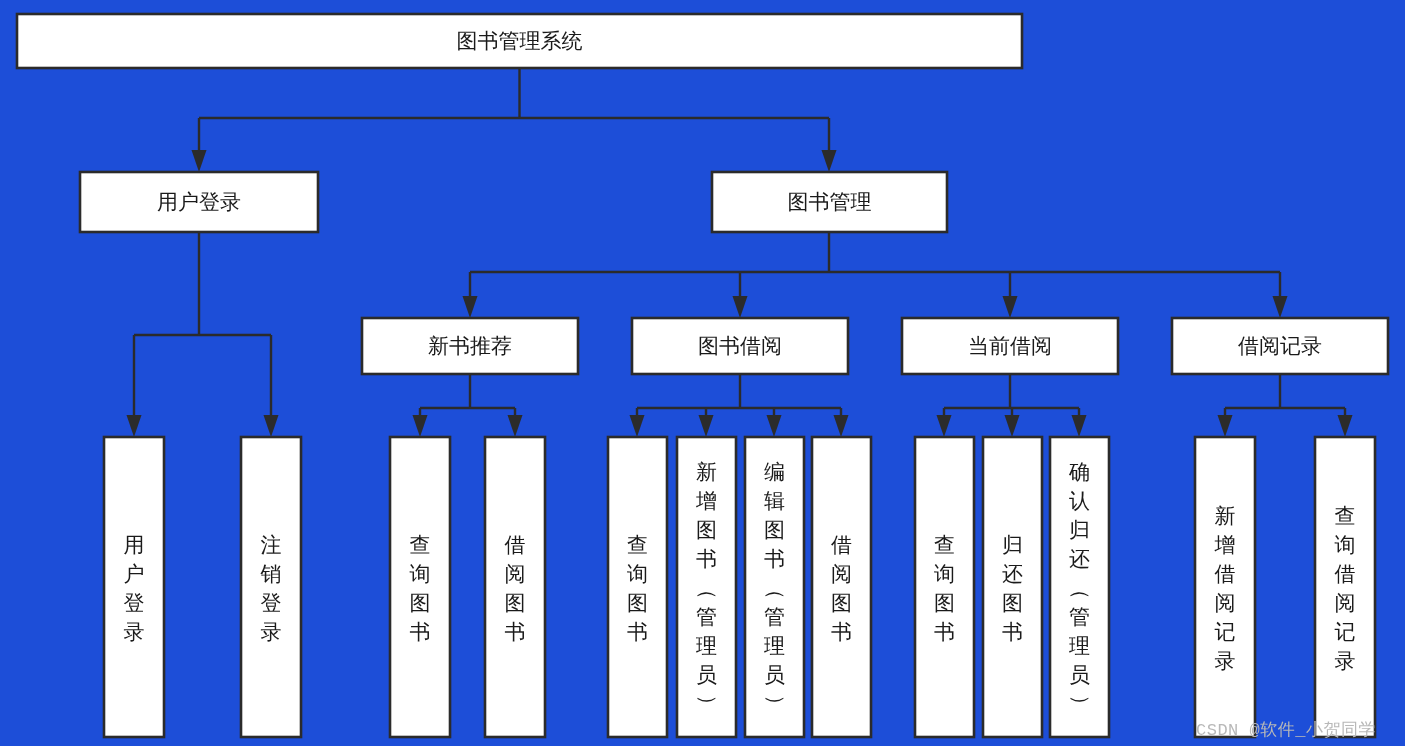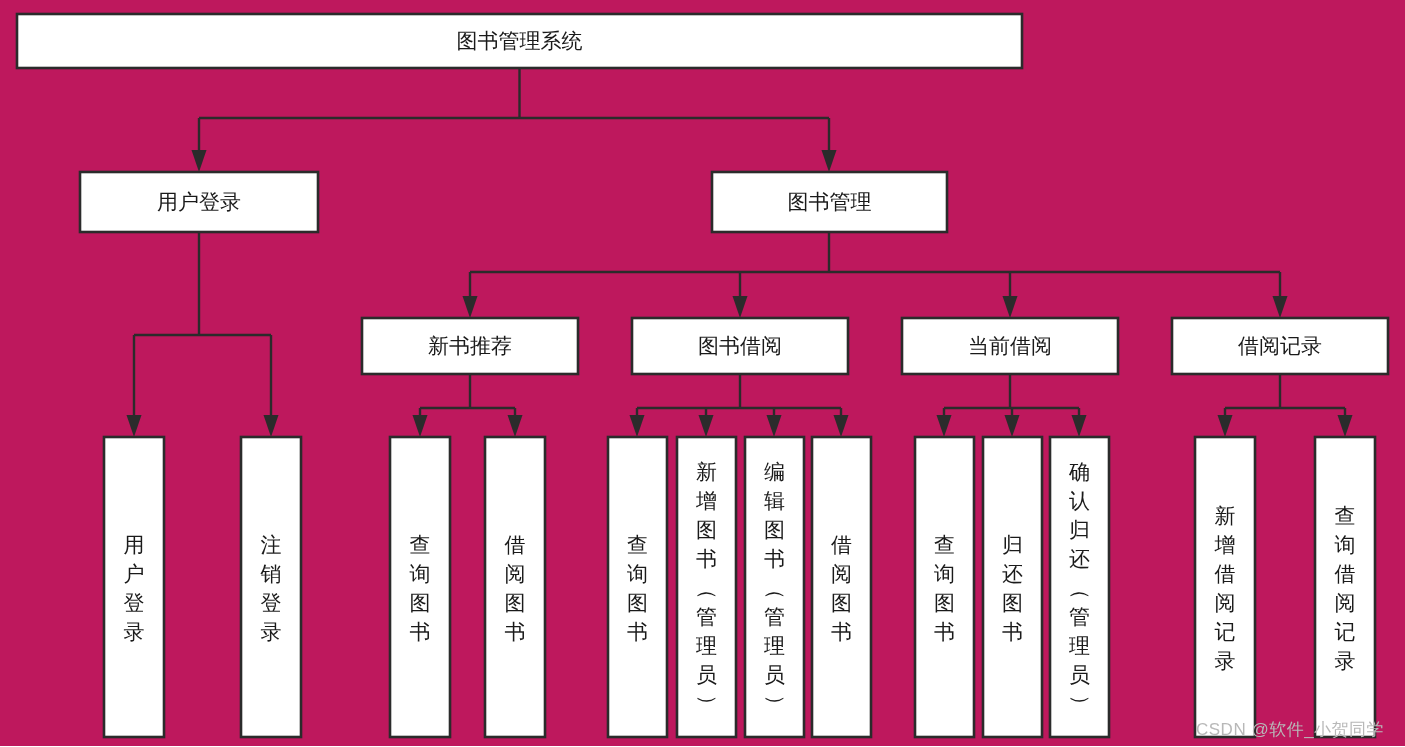--- a/index.html
+++ b/index.html
@@ -11,21 +11,21 @@
   body {
     width: 1405px;
     height: 747px;
     font-family: "DejaVu Sans", "Liberation Sans", sans-serif;
     overflow: hidden;
   }
   #diagram-root {
     position: relative;
     width: 1405px;
     height: 746px;
-    background: #be185d;
+    background: #1d4ed8;
   }
   svg#tree-svg {
     position: absolute;
     top: 0;
     left: 0;
     width: 1405px;
     height: 747px;
     display: block;
   }
   .node-box {
@@ -51,21 +51,21 @@
     dominant-baseline: middle;
   }
   .node-label-vertical {
     fill: #1a1a1a;
     font-family: "DejaVu Sans", "Liberation Sans", sans-serif;
     font-size: 21px;
     text-anchor: middle;
   }
   .watermark-text {
     position: absolute;
-    font-family: Liberation Sans, sans-serif;
+    font-family: Liberation Mono, monospace;
     font-size: 17px;
     color: #b8b8b8;
     white-space: nowrap;
     letter-spacing: 0.5px;
     user-select: none;
   }
 </style>
 </head>
 <body>
 

